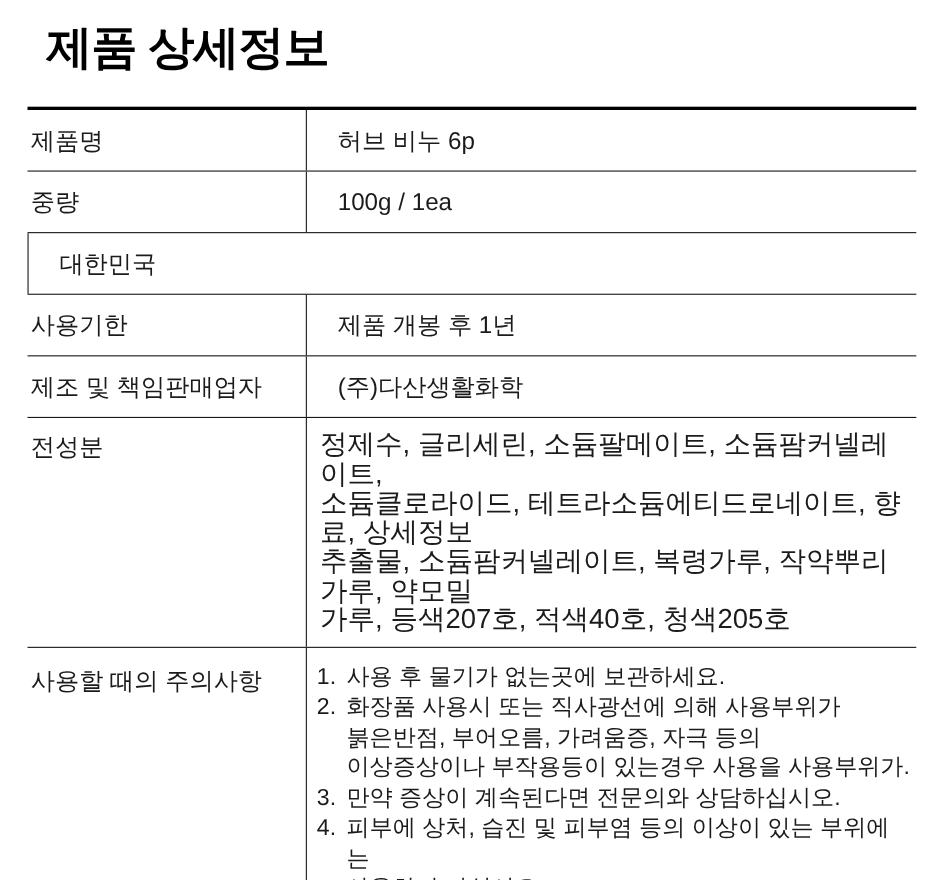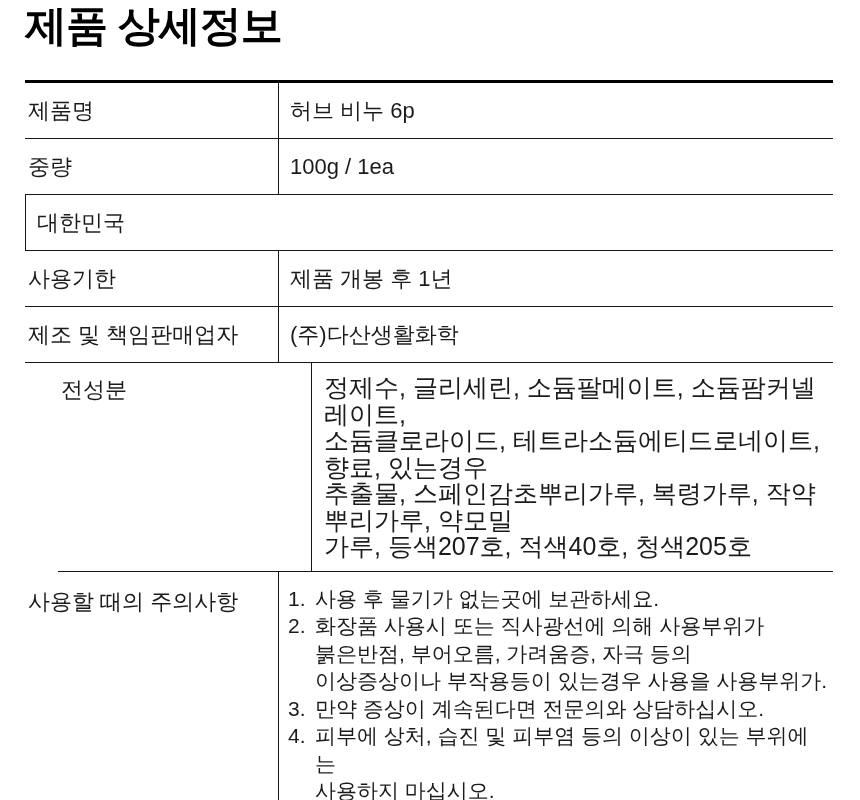--- a/index.html
+++ b/index.html
@@ -5,21 +5,21 @@
   html,body{margin:0;padding:0;background:#ffffff;}
   .page{
     position:relative;
     width:860px;height:800px;
     overflow:hidden;
     background:#ffffff;
     font-family:"Liberation Sans","DejaVu Sans",sans-serif;
     color:#1b1b1b;
   }
   .page-title{
-    margin:0;
+    margin:17px;
     padding:2px 0 0 25px;
     font-size:42px;
     line-height:48px;
     font-weight:700;
     color:#000000;
     letter-spacing:-1px;
   }
   .detail-table{
     margin:30px 0 0 25px;
     width:808px;
@@ -34,27 +34,27 @@
     width:250px;
     flex-shrink:0;
     padding-left:3px;
     font-size:22px;
     display:flex;
     align-items:center;
   }
   .t-value{
     flex:1;
     border-left:1.5px solid #161616;
-    padding-left:11px;
+    padding-left:28px;
     font-size:22px;
     display:flex;
     align-items:center;
   }
   
-  .t-row.multiline{min-height:138.5px;margin-left:33px;}
+  .t-row.multiline{min-height:138.5px;}
   .t-row.multiline .t-label{
     align-items:flex-start;
     padding-top:12px;
   }
   .t-row.multiline .t-value{
     display:block;
     padding:11px 10px 11px 12px;
     font-size:25px;
     line-height:26.5px;
   }
@@ -113,22 +113,22 @@
 
     <div class="t-row simple">
       <div class="t-label">제조 및 책임판매업자</div>
       <div class="t-value">(주)다산생활화학</div>
     </div>
 
     <div class="t-row multiline">
       <div class="t-label">전성분</div>
       <div class="t-value">
         <span class="ln">정제수, 글리세린, 소듐팔메이트, 소듐팜커넬레이트,</span>
-        <span class="ln">소듐클로라이드, 테트라소듐에티드로네이트, 향료, 있는경우</span>
-        <span class="ln">추출물, 스페인감초뿌리가루, 복령가루, 작약뿌리가루, 약모밀</span>
+        <span class="ln">소듐클로라이드, 테트라소듐에티드로네이트, 향료, 상세정보</span>
+        <span class="ln">추출물, 소듐팜커넬레이트, 복령가루, 작약뿌리가루, 약모밀</span>
         <span class="ln">가루, 등색207호, 적색40호, 청색205호</span>
       </div>
     </div>
 
     <div class="t-row last">
       <div class="t-label">사용할 때의 주의사항</div>
       <div class="t-value">
 
         <div class="list-item">
           <span class="li-num">1.</span>

